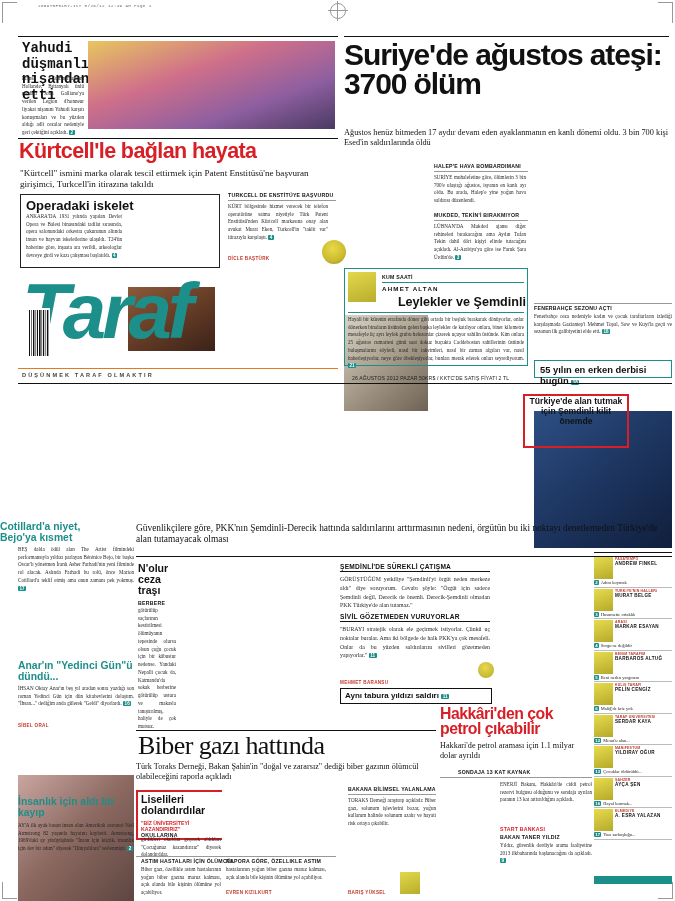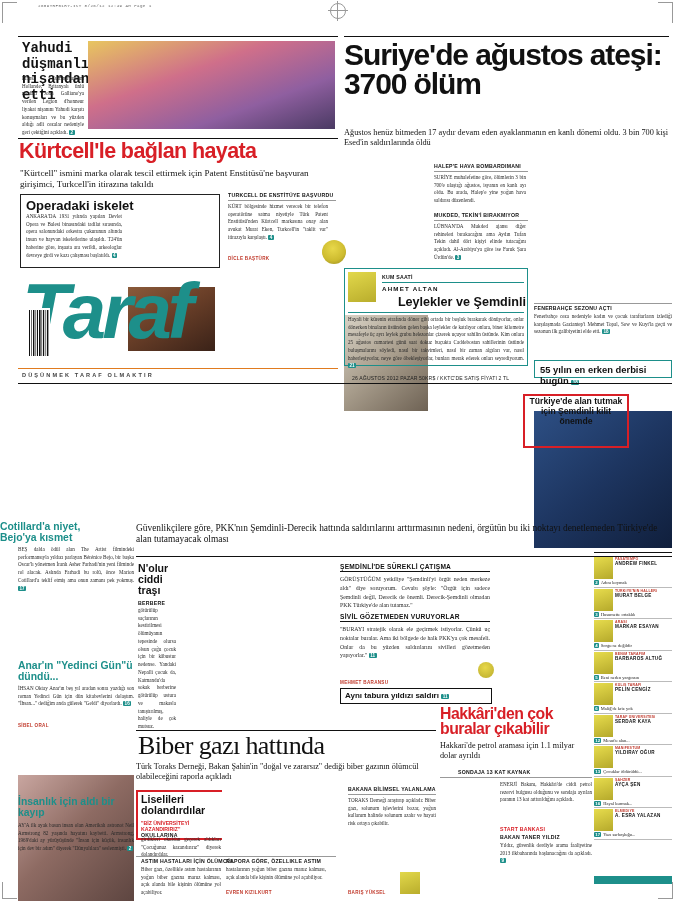--- a/index.html
+++ b/index.html
@@ -293,42 +293,42 @@
     <span class="pg">16</span>
   </div>
   <div class="blk byline" id="anar-byline">SİBEL ORAL</div>
 
   <div class="blk" id="insan-title">İnsanlık için aldı bir kayıp</div>
   <div class="blk body-txt" id="insan-text">
     <span>AY'A ilk ayak basan insan olan Amerikalı astronot Neil Armstrong 82 yaşında hayatını kaybetti. Armstrong, 1969'daki ay yürüyüşünde "İnsan için küçük, insanlık için dev bir adım" diyerek "Dünyalılara" seslenmişti.</span>
     <span class="pg">2</span>
   </div>
 
-  <div class="blk" id="tras-title">N'olur ciddi traşı</div>
+  <div class="blk" id="tras-title">N'olur ceza traşı</div>
   <div class="blk kicker" id="tras-kicker">BERBERE</div>
   <div class="blk body-txt" id="tras-text">götürülüp saçlarının kestirilmesi ölümüyanın tepesinde olursa olsun çoğu çocuk için bir kâbustur nedense. Yandaki Nepalli çocuk da, Katmandu'da sokak berberine götürülüp ustura ve makasla tanıştırılmış, haliyle de çok mutsuz.</div>
 
   <div class="blk kicker" id="sd-kicker1" style="font-size:6.6px;">ŞEMDİNLİ'DE SÜREKLİ ÇATIŞMA</div>
   <div class="blk" id="sd-rule1"></div>
   <div class="blk body-txt" id="sd-text1" style="font-size:5.8px;">GÖRÜŞTÜĞÜM yetkiliye "Şemdinli'yi örgüt neden merkeze aldı" diye soruyorum. Cevabı şöyle: "Örgüt için sadece Şemdinli değil, Derecik de önemli. Derecik-Şemdinli olmadan PKK Türkiye'de alan tutamaz."</div>
   <div class="blk kicker" id="sd-kicker2" style="font-size:6.6px;">SİVİL GÖZETMEDEN VURUYORLAR</div>
   <div class="blk" id="sd-rule2"></div>
   <div class="blk body-txt" id="sd-text2" style="font-size:5.8px;">
     <span>"BURAYI stratejik olarak ele geçirmek istiyorlar. Çünkü uç noktalar buralar. Ama iki bölgede de halk PKK'ya çok mesafeli. Onlar da bu yüzden saldırılarını sivilleri gözetmeden yapıyorlar."</span>
     <span class="pg">11</span>
   </div>
   <div class="blk byline" id="sd-byline">MEHMET BARANSU</div>
   <div class="blk" id="sd-face"></div>
   <div class="blk" id="ayni-box"></div>
   <div class="blk" id="ayni-txt">
     <span>Aynı tabura yıldızı saldırı</span>
     <span class="pg">11</span>
   </div>
 
-  <div class="blk" id="hak-head">Hakkâri'den çok buralar çıkabilir</div>
+  <div class="blk" id="hak-head">Hakkâri'den çok petrol çıkabilir</div>
   <div class="blk" id="hak-sub">Hakkari'de petrol araması için 1.1 milyar dolar ayrıldı</div>
   <div class="blk kicker" id="hak-kicker">SONDAJA 13 KAT KAYNAK</div>
   <div class="blk" id="hak-rule"></div>
 
   <div class="blk body-txt" id="hak-text">ENERJİ Bakanı, Hakkâri'de ciddi petrol rezervi bulgusu olduğunu ve sondaja ayrılan paranın 13 kat arttırıldığını açıkladı.</div>
   <div class="blk kicker" id="start-banka" style="color:#d81f26;">START BANKASI</div>
   <div class="blk kicker" id="bakan-kicker">BAKAN TANER YILDIZ</div>
   <div class="blk body-txt" id="bakan-text">
     <span>Yıldız, güvenlik derdiyle arama faaliyetine 2013 ilkbaharında başlanacağını da açıkladı.</span>
     <span class="pg">9</span>

